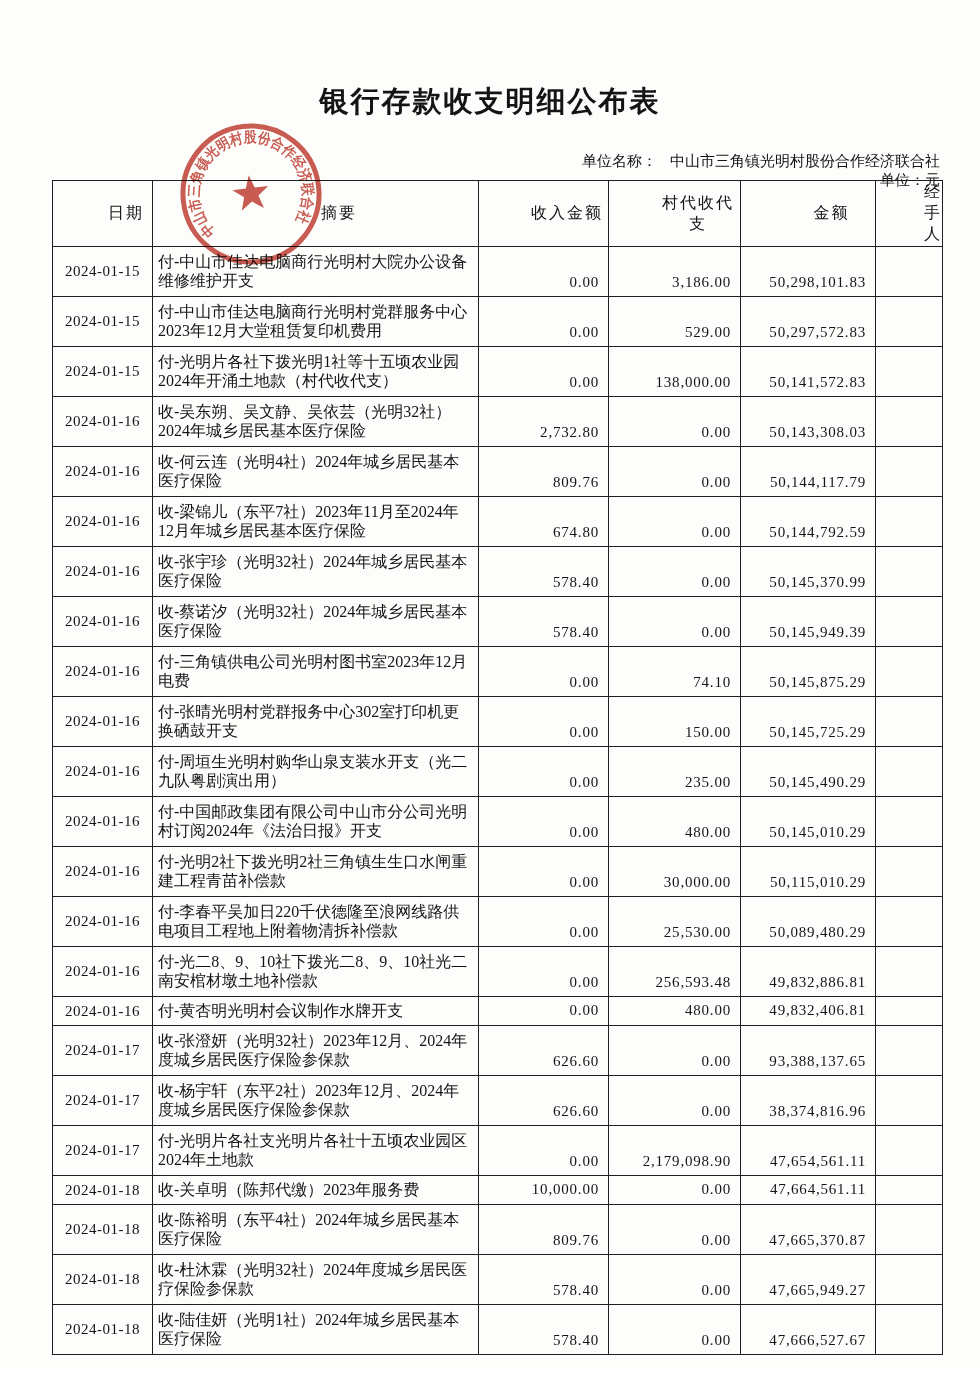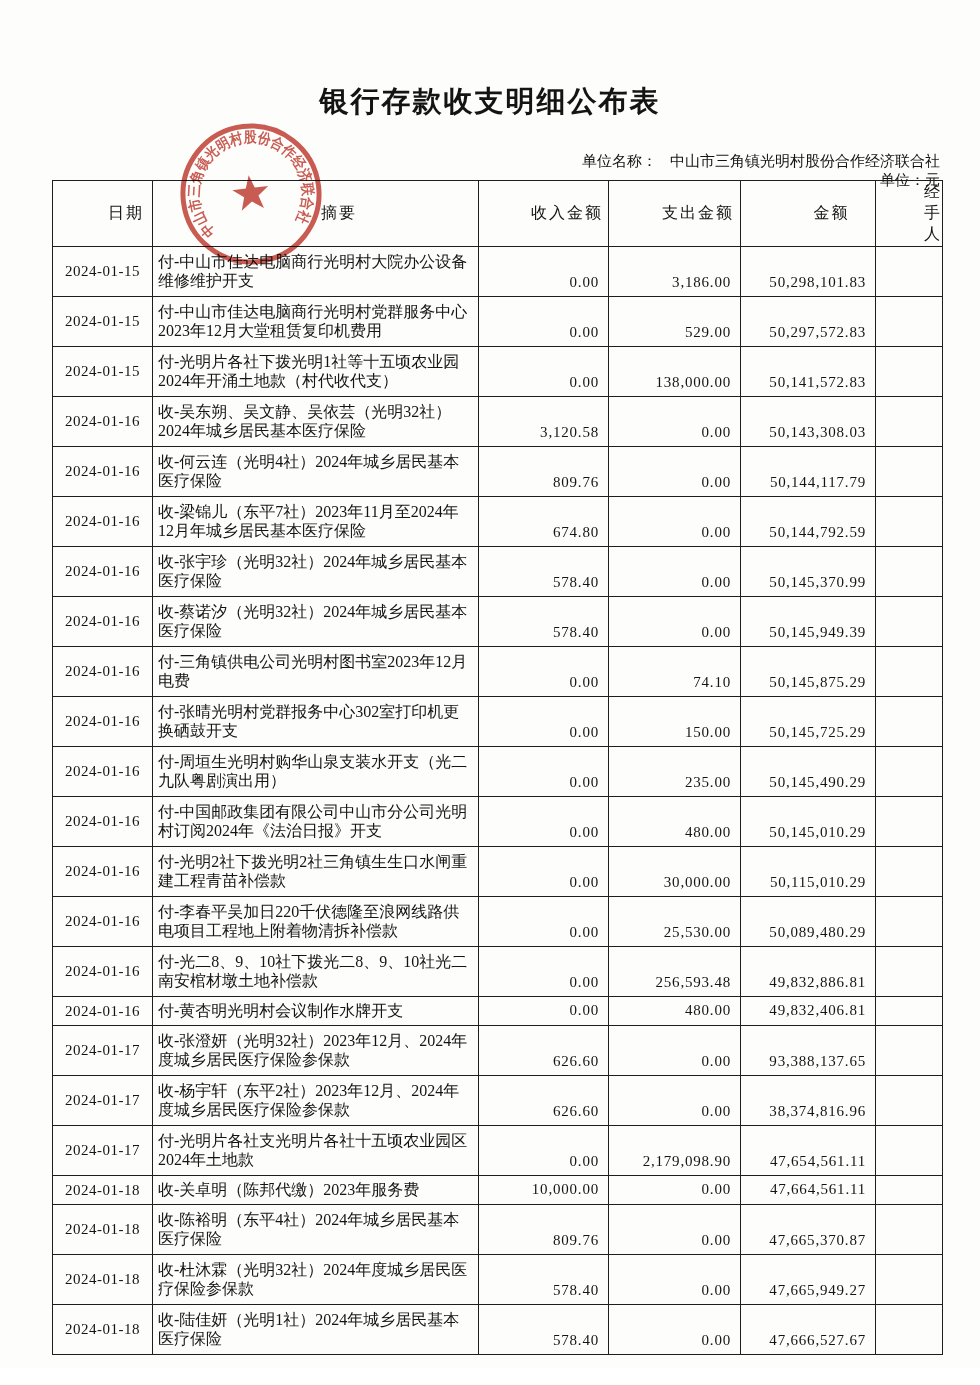--- a/index.html
+++ b/index.html
@@ -93,21 +93,21 @@
       <col style="width:130px">
       <col style="width:132px">
       <col style="width:135px">
       <col style="width:67px">
     </colgroup>
     <thead>
       <tr>
         <th>日期</th>
         <th>摘要</th>
         <th>收入金额</th>
-        <th>支出金额</th>
+        <th>村代收代支</th>
         <th>金额</th>
         <th>经手人</th>
       </tr>
     </thead>
     <tbody>
         <tr>
     <td class="c-date">2024-01-15</td>
     <td class="c-summary">付-中山市佳达电脑商行光明村大院办公设备维修维护开支</td>
     <td class="c-num">0.00</td>
     <td class="c-num">3,186.00</td>
@@ -126,21 +126,21 @@
     <td class="c-date">2024-01-15</td>
     <td class="c-summary">付-光明片各社下拨光明1社等十五顷农业园2024年开涌土地款（村代收代支）</td>
     <td class="c-num">0.00</td>
     <td class="c-num">138,000.00</td>
     <td class="c-num">50,141,572.83</td>
     <td class="c-handler"></td>
   </tr>
         <tr>
     <td class="c-date">2024-01-16</td>
     <td class="c-summary">收-吴东朔、吴文静、吴依芸（光明32社）2024年城乡居民基本医疗保险</td>
-    <td class="c-num">3,120.58</td>
+    <td class="c-num">2,732.80</td>
     <td class="c-num">0.00</td>
     <td class="c-num">50,143,308.03</td>
     <td class="c-handler"></td>
   </tr>
         <tr>
     <td class="c-date">2024-01-16</td>
     <td class="c-summary">收-何云连（光明4社）2024年城乡居民基本医疗保险</td>
     <td class="c-num">809.76</td>
     <td class="c-num">0.00</td>
     <td class="c-num">50,144,117.79</td>

